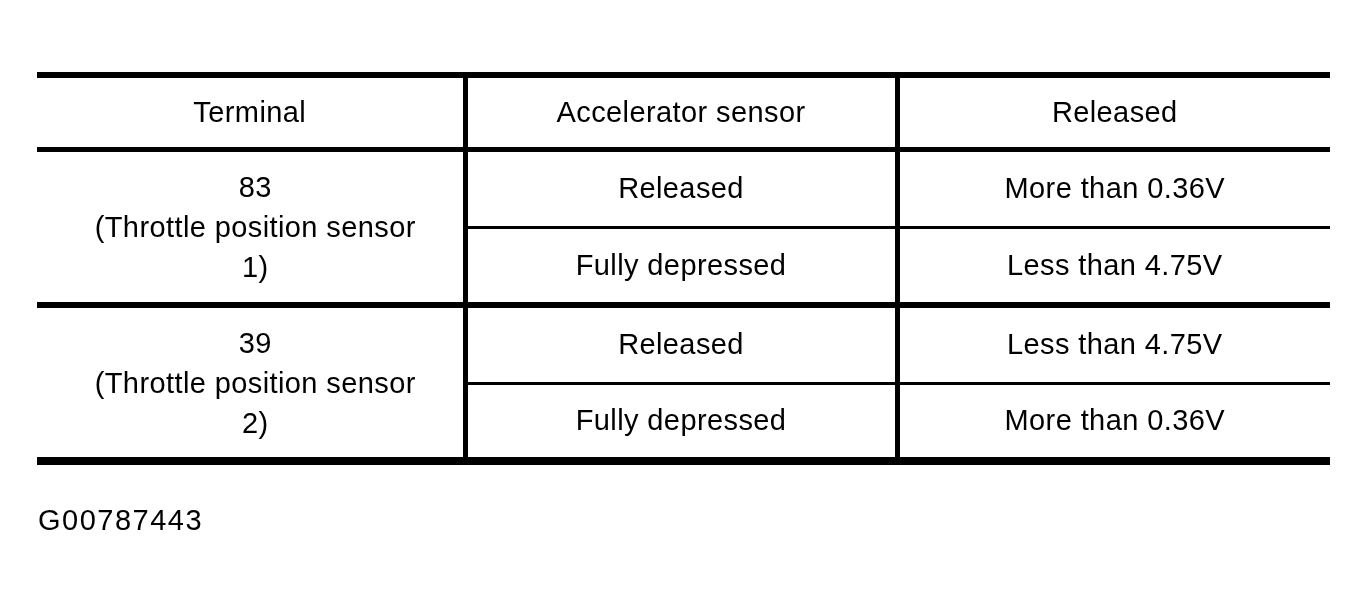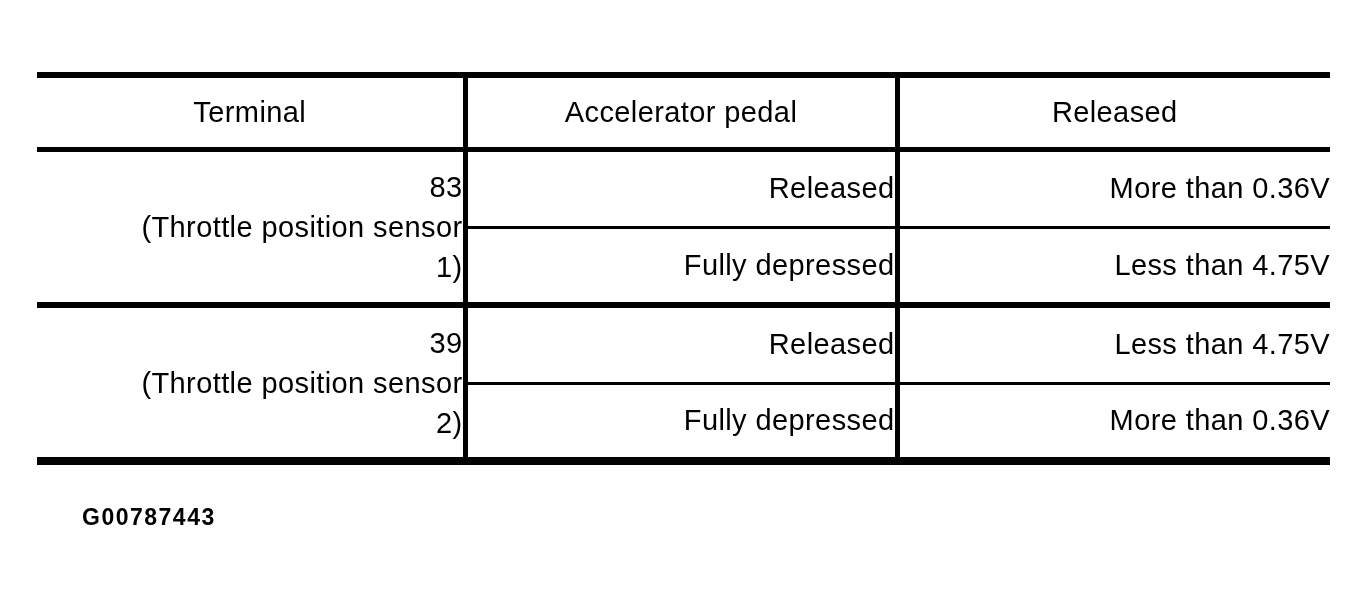--- a/index.html
+++ b/index.html
@@ -36,21 +36,21 @@
     border-top: 6px solid var(--ink);
     border-bottom: 5px solid var(--ink);
     height: 74px;
     font-weight: normal;
     text-align: center;
     vertical-align: middle;
   }
 
   .spec-table td {
     height: 78px;
-    text-align: right;
+    text-align: center;
     vertical-align: middle;
   }
 
   
   .v-div { border-left: 5px solid var(--ink); }
 
   
   .sub-divider { border-bottom: 3px solid var(--ink); }
 
   
@@ -66,42 +66,41 @@
   }
   .terminal .tline {
     line-height: 40px;
     white-space: nowrap;
   }
 
   .figure-id {
     position: absolute;
     left: 38px;
     top: 504px;
-    font-size: 23px;
-    font-weight: bold;
+    font-size: 29px;
+    font-weight: normal;
     letter-spacing: 1.5px;
     color: var(--ink);
-    margin-left: 44px;
   }
 </style>
 </head>
 <body>
 
 <div class="page">
 
   <table class="spec-table">
     <colgroup>
       <col class="col-terminal">
       <col class="col-pedal">
       <col class="col-voltage">
     </colgroup>
     <thead>
       <tr>
         <th>Terminal</th>
-        <th class="v-div">Accelerator pedal</th>
+        <th class="v-div">Accelerator sensor</th>
         <th class="v-div">Released</th>
       </tr>
     </thead>
     <tbody>
       <tr>
         <td class="terminal group-sep" rowspan="2">
           <div class="tline">83</div>
           <div class="tline">(Throttle position sensor</div>
           <div class="tline">1)</div>
         </td>

